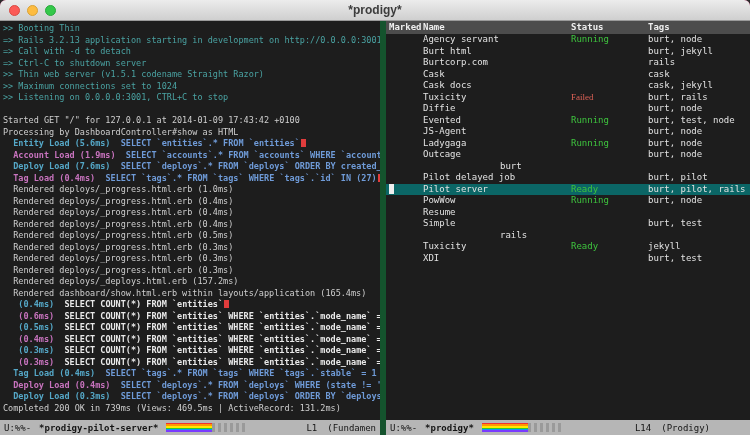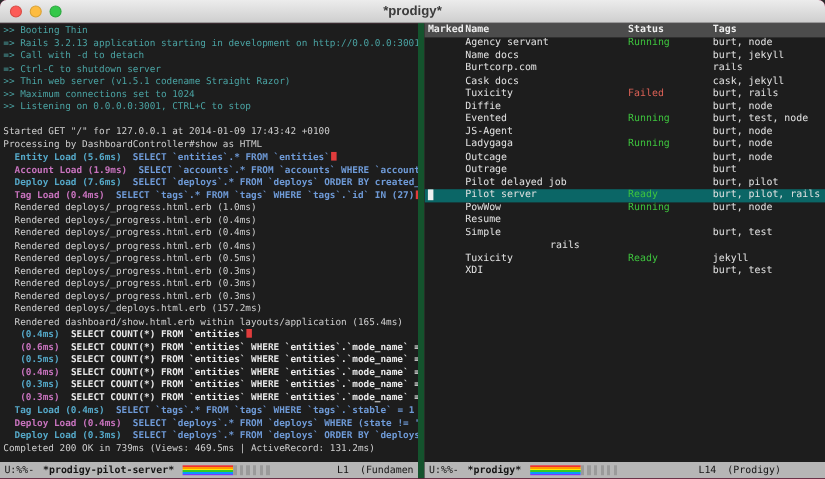--- a/index.html
+++ b/index.html
@@ -87,30 +87,31 @@
         <span>L1</span>
         <span class="mlgap"></span>
         <span class="ml-mode">(Fundamen</span>
       </div>
     </div>
 
     <div class="pane right">
       <div class="phead" id="phead"><span class="scell c-marked">Marked</span><span class="scell c-name">Name</span><span class="scell c-status">Status</span><span class="scell c-tags">Tags</span></div>
       <div class="rows" id="rows">
           <div class="srow"><span class="scell c-marked"></span><span class="scell c-name">Agency servant</span><span class="scell c-status" style="color: rgb(62, 196, 62);">Running</span><span class="scell c-tags">burt, node</span></div>
-          <div class="srow"><span class="scell c-marked"></span><span class="scell c-name">Name docs</span><span class="scell c-status"></span><span class="scell c-tags">burt, jekyll</span></div>
+          <div class="srow"><span class="scell c-marked"></span><span class="scell c-name">Burt html</span><span class="scell c-status"></span><span class="scell c-tags">burt, jekyll</span></div>
           <div class="srow"><span class="scell c-marked"></span><span class="scell c-name">Burtcorp.com</span><span class="scell c-status"></span><span class="scell c-tags">rails</span></div>
+          <div class="srow"><span class="scell c-marked"></span><span class="scell c-name">Cask</span><span class="scell c-status"></span><span class="scell c-tags">cask</span></div>
           <div class="srow"><span class="scell c-marked"></span><span class="scell c-name">Cask docs</span><span class="scell c-status"></span><span class="scell c-tags">cask, jekyll</span></div>
-          <div class="srow"><span class="scell c-marked"></span><span class="scell c-name">Tuxicity</span><span class="scell c-status" style="color: rgb(219, 97, 86);">Failed</span><span class="scell c-tags">burt, rails</span></div>
+          <div class="srow"><span class="scell c-marked"></span><span class="scell c-name">Tuxicity</span><span class="scell c-status" style="color: rgb(219, 97, 86); font-family: Liberation Serif, serif;">Failed</span><span class="scell c-tags">burt, rails</span></div>
           <div class="srow"><span class="scell c-marked"></span><span class="scell c-name">Diffie</span><span class="scell c-status"></span><span class="scell c-tags">burt, node</span></div>
           <div class="srow"><span class="scell c-marked"></span><span class="scell c-name">Evented</span><span class="scell c-status" style="color: rgb(62, 196, 62);">Running</span><span class="scell c-tags">burt, test, node</span></div>
           <div class="srow"><span class="scell c-marked"></span><span class="scell c-name">JS-Agent</span><span class="scell c-status"></span><span class="scell c-tags">burt, node</span></div>
           <div class="srow"><span class="scell c-marked"></span><span class="scell c-name">Ladygaga</span><span class="scell c-status" style="color: rgb(62, 196, 62);">Running</span><span class="scell c-tags">burt, node</span></div>
           <div class="srow"><span class="scell c-marked"></span><span class="scell c-name">Outcage</span><span class="scell c-status"></span><span class="scell c-tags">burt, node</span></div>
-          <div class="srow"><span class="scell c-marked"></span><span class="scell c-name">Outrage</span><span class="scell c-status"></span><span class="scell c-tags">burt</span></div>
+          <div class="srow"><span class="scell c-marked"></span><span class="scell c-status"></span><span class="scell c-tags">burt</span></div>
           <div class="srow"><span class="scell c-marked"></span><span class="scell c-name">Pilot delayed job</span><span class="scell c-status"></span><span class="scell c-tags">burt, pilot</span></div>
           <div class="srow" style="background: rgb(11, 102, 102);"><span class="scell c-marked"><span class="cursor"></span></span><span class="scell c-name">Pilot server</span><span class="scell c-status" style="color: rgb(62, 196, 62);">Ready</span><span class="scell c-tags">burt, pilot, rails</span></div>
           <div class="srow"><span class="scell c-marked"></span><span class="scell c-name">PowWow</span><span class="scell c-status" style="color: rgb(62, 196, 62);">Running</span><span class="scell c-tags">burt, node</span></div>
           <div class="srow"><span class="scell c-marked"></span><span class="scell c-name">Resume</span><span class="scell c-status"></span><span class="scell c-tags"></span></div>
           <div class="srow"><span class="scell c-marked"></span><span class="scell c-name">Simple</span><span class="scell c-status"></span><span class="scell c-tags">burt, test</span></div>
           <div class="srow"><span class="scell c-marked"></span><span class="scell c-status"></span><span class="scell c-tags">rails</span></div>
           <div class="srow"><span class="scell c-marked"></span><span class="scell c-name">Tuxicity</span><span class="scell c-status" style="color: rgb(62, 196, 62);">Ready</span><span class="scell c-tags">jekyll</span></div>
           <div class="srow"><span class="scell c-marked"></span><span class="scell c-name">XDI</span><span class="scell c-status"></span><span class="scell c-tags">burt, test</span></div>
         </div>
       <div class="modeline rightml">

